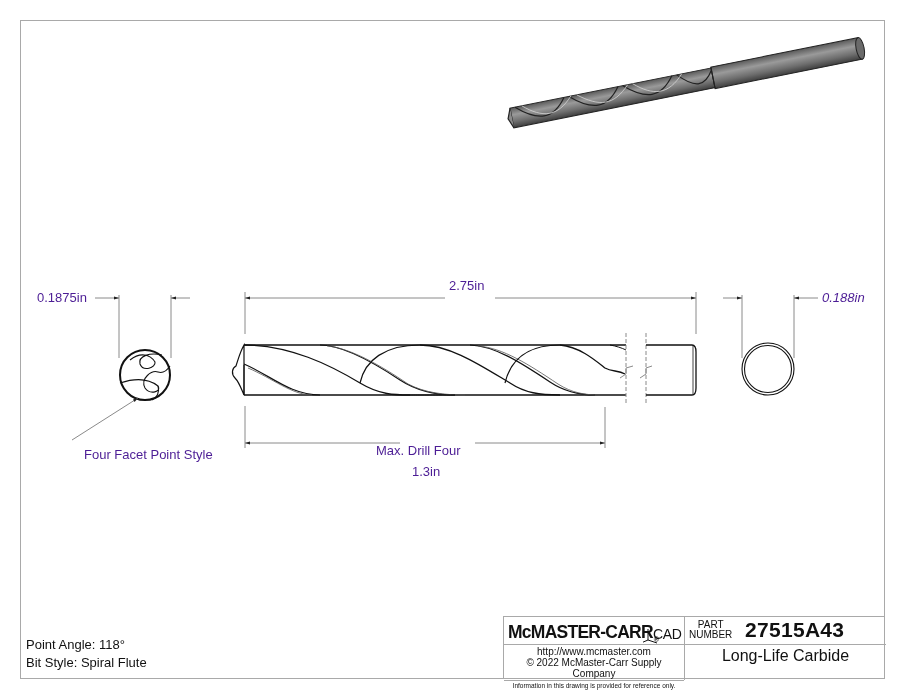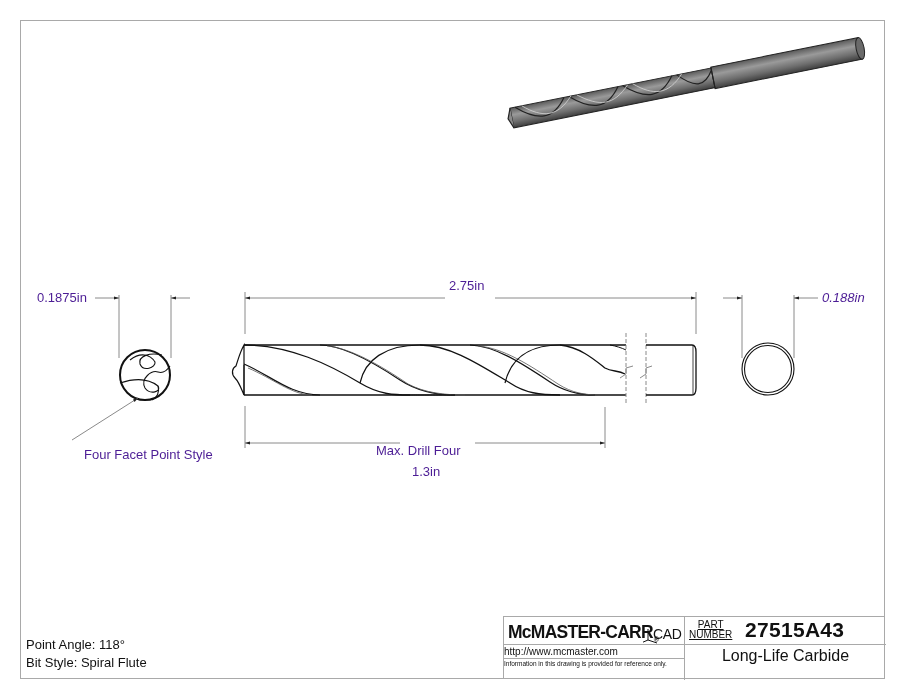--- a/index.html
+++ b/index.html
@@ -15,27 +15,27 @@
   .tb { position: absolute; left: 503px; top: 616px; width: 382px; height: 63px;
         border-top: 1.5px solid #a9a9a9; border-left: 1.5px solid #a9a9a9; box-sizing: border-box; }
   .tb-logo { position: absolute; left: 0; top: 0; width: 181px; height: 28px;
              border-right: 1.5px solid #a9a9a9; border-bottom: 1.5px solid #a9a9a9; box-sizing: border-box;
              display: flex; align-items: flex-end; padding-left: 4px; }
   .brand { font-family: "Liberation Sans", sans-serif; font-weight: bold; font-size: 19px;
            letter-spacing: -0.8px; transform: scaleX(0.92); transform-origin: left center; color: #111; }
   .brand-reg { font-size: 8px; margin-left: 1px; vertical-align: -4px; }
   .cad { position: absolute; left: 143px; top: 9px; font-size: 14px; font-weight: normal; letter-spacing: -0.3px; }
   .tb-info { position: absolute; left: 0; top: 28px; width: 181px; height: 35px;
-             border-right: 1.5px solid #a9a9a9; box-sizing: border-box; text-align: left; }
+             border-right: 1.5px solid #a9a9a9; box-sizing: border-box; text-align: center; }
   .tb-info .url, .tb-info .copy { font-size: 10px; line-height: 11px; }
   .tb-info .url { margin-top: 1px; }
   .tb-info .disc { font-size: 6.5px; line-height: 9px; margin-top: 1px; border-top: 1px solid #a9a9a9; }
   .tb-part { position: absolute; left: 181px; top: 0; width: 201px; height: 28px;
              border-bottom: 1.5px solid #a9a9a9; box-sizing: border-box; }
-  .part-label { position: absolute; left: 4px; top: 3px; font-size: 10px; line-height: 10px; text-align: center; text-decoration: underline; }
+  .part-label { position: absolute; left: 4px; top: 3px; font-size: 10px; line-height: 10px; text-align: center; }
   .part-num { position: absolute; left: 60px; top: 1px; font-size: 21px; font-weight: bold; letter-spacing: 0.3px; }
   .tb-desc { position: absolute; left: 181px; top: 28px; width: 201px; height: 35px; text-align: center;
              font-size: 16px; line-height: 15px; padding-top: 3px; box-sizing: border-box; }
 </style>
 </head>
 <body>
 
 <div class="sheet"></div>
 
 <svg class="drawing" width="906" height="700" viewBox="0 0 906 700">
@@ -147,20 +147,21 @@
     <span class="brand"><span>McMASTER-CARR</span><span class="brand-reg">®</span></span>
     <span class="cad">
       <svg width="34" height="20" viewBox="0 0 34 20" style="position:absolute;left:-4px;top:0;">
         <path d="M5,3 L5,14 L14,17 M5,14 L-2,17" stroke="#111" stroke-width="1" fill="none"></path>
       </svg>
       <span style="position:relative;left:6px;">CAD</span>
     </span>
   </div>
   <div class="tb-info">
     <div class="url">http://www.mcmaster.com</div>
+    <div class="copy">© 2022 McMaster-Carr Supply Company</div>
     <div class="disc">Information in this drawing is provided for reference only.</div>
   </div>
   <div class="tb-part">
     <div class="part-label">
       <div>PART</div>
       <div>NUMBER</div>
     </div>
     <div class="part-num">27515A43</div>
   </div>
   <div class="tb-desc">

